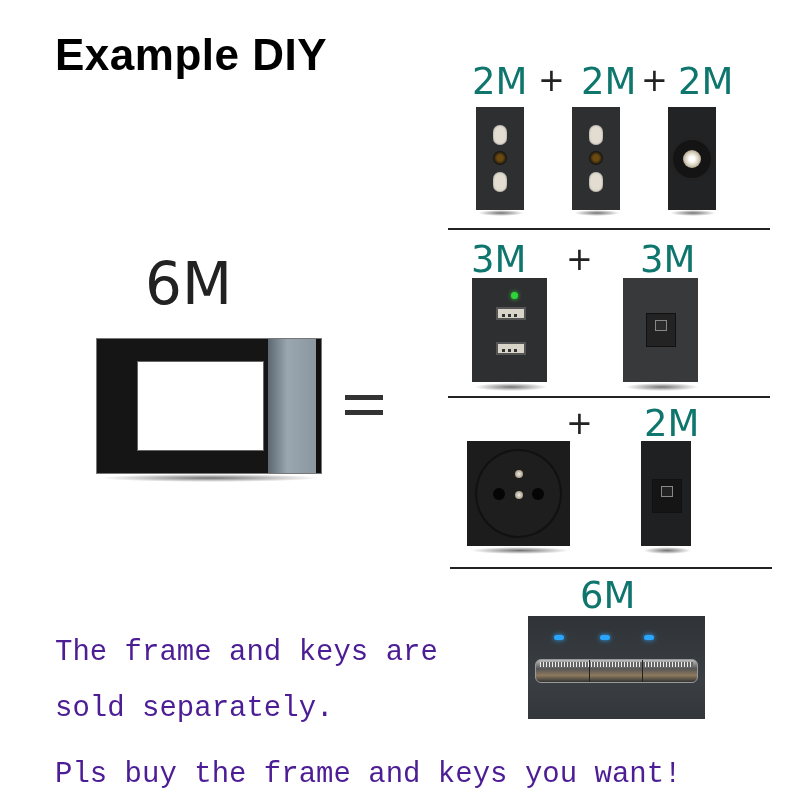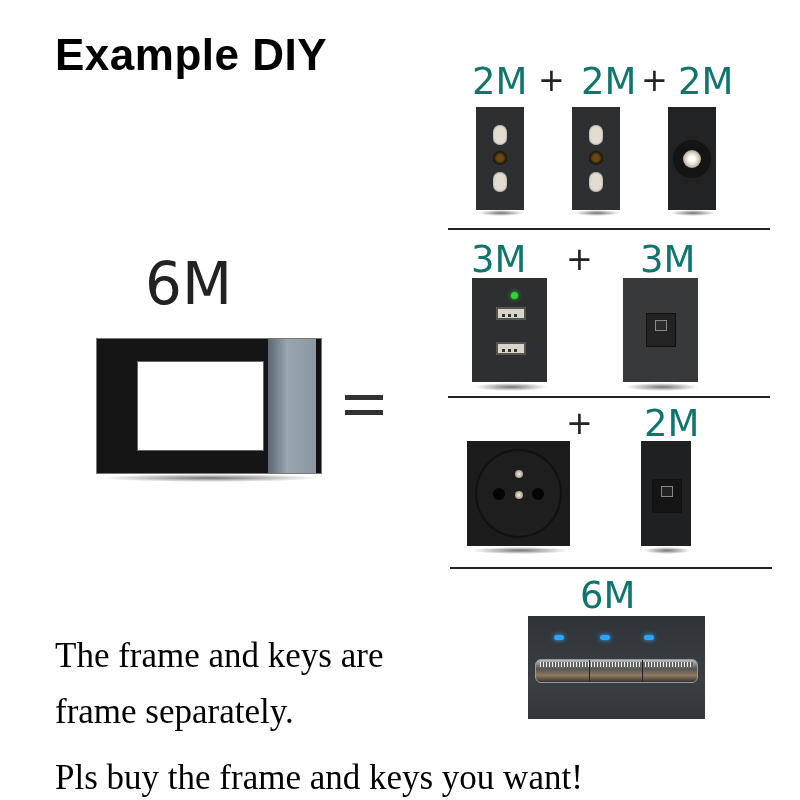--- a/index.html
+++ b/index.html
@@ -28,21 +28,21 @@
   .rj { position:absolute; background:#232323; border:1px solid #111; }
   .rj .screen { position:absolute; border:1px solid #888; background:#2b2b2b; }
   .fr-outer { position:absolute; left:8px; top:8px; right:8px; bottom:8px; border-radius:50%; background:#1e1e1e; border:2px solid #111; box-sizing:border-box; }
   .fr-hole { position:absolute; width:12px; height:12px; border-radius:50%; background:#050505; }
   .fr-pin { position:absolute; width:8px; height:8px; border-radius:50%; background:radial-gradient(circle,#eee,#8a7b55); }
   .key6 { left:528px; top:616px; width:177px; height:103px; background:linear-gradient(180deg,#2f3337,#3a3f44 60%,#33373b); }
   .blue { position:absolute; top:19px; width:10px; height:5px; border-radius:3px; background:#2aa6ff; box-shadow:0 0 5px #2aa6ff; }
   .rocker { position:absolute; left:7px; right:7px; top:43px; height:22px; border-radius:6px; background:linear-gradient(180deg,#bbb,#555 40%,#8d7a5e 70%,#333); border:1px solid #999; }
   .rocker i { position:absolute; top:0; bottom:0; width:1px; background:#222; }
   .rocker .grille { position:absolute; left:4px; right:4px; top:2px; height:5px; background:repeating-linear-gradient(90deg,#eee 0 1px,#666 1px 3px); }
-  .orange { color:#000000; font-family:Liberation Serif, serif; font-size:35px; left:55px; }
+  .orange { color:#4c1d95; font-family:Liberation Mono, monospace; font-size:29px; left:55px; }
 </style>
 </head>
 <body>
 
 <div class="abs title">Example DIY</div>
 
 <div class="abs lbl big6">6M</div>
 <div class="abs frame">
   <div class="sheen"></div>
   <div class="edge"></div>
@@ -127,14 +127,14 @@
   <div class="blue" style="left:72px;"></div>
   <div class="blue" style="left:116px;"></div>
   <div class="rocker">
     <div class="grille"></div>
     <i style="left:33%;"></i>
       <i style="left:66%;"></i>
   </div>
 </div>
 
 <div class="abs orange" style="top:636px;">The frame and keys are</div>
-<div class="abs orange" style="top:692px;">frame separately.</div>
+<div class="abs orange" style="top:692px;">sold separately.</div>
 <div class="abs orange" style="top:758px;">Pls buy the frame and keys you want!</div>
 
 </body></html>

